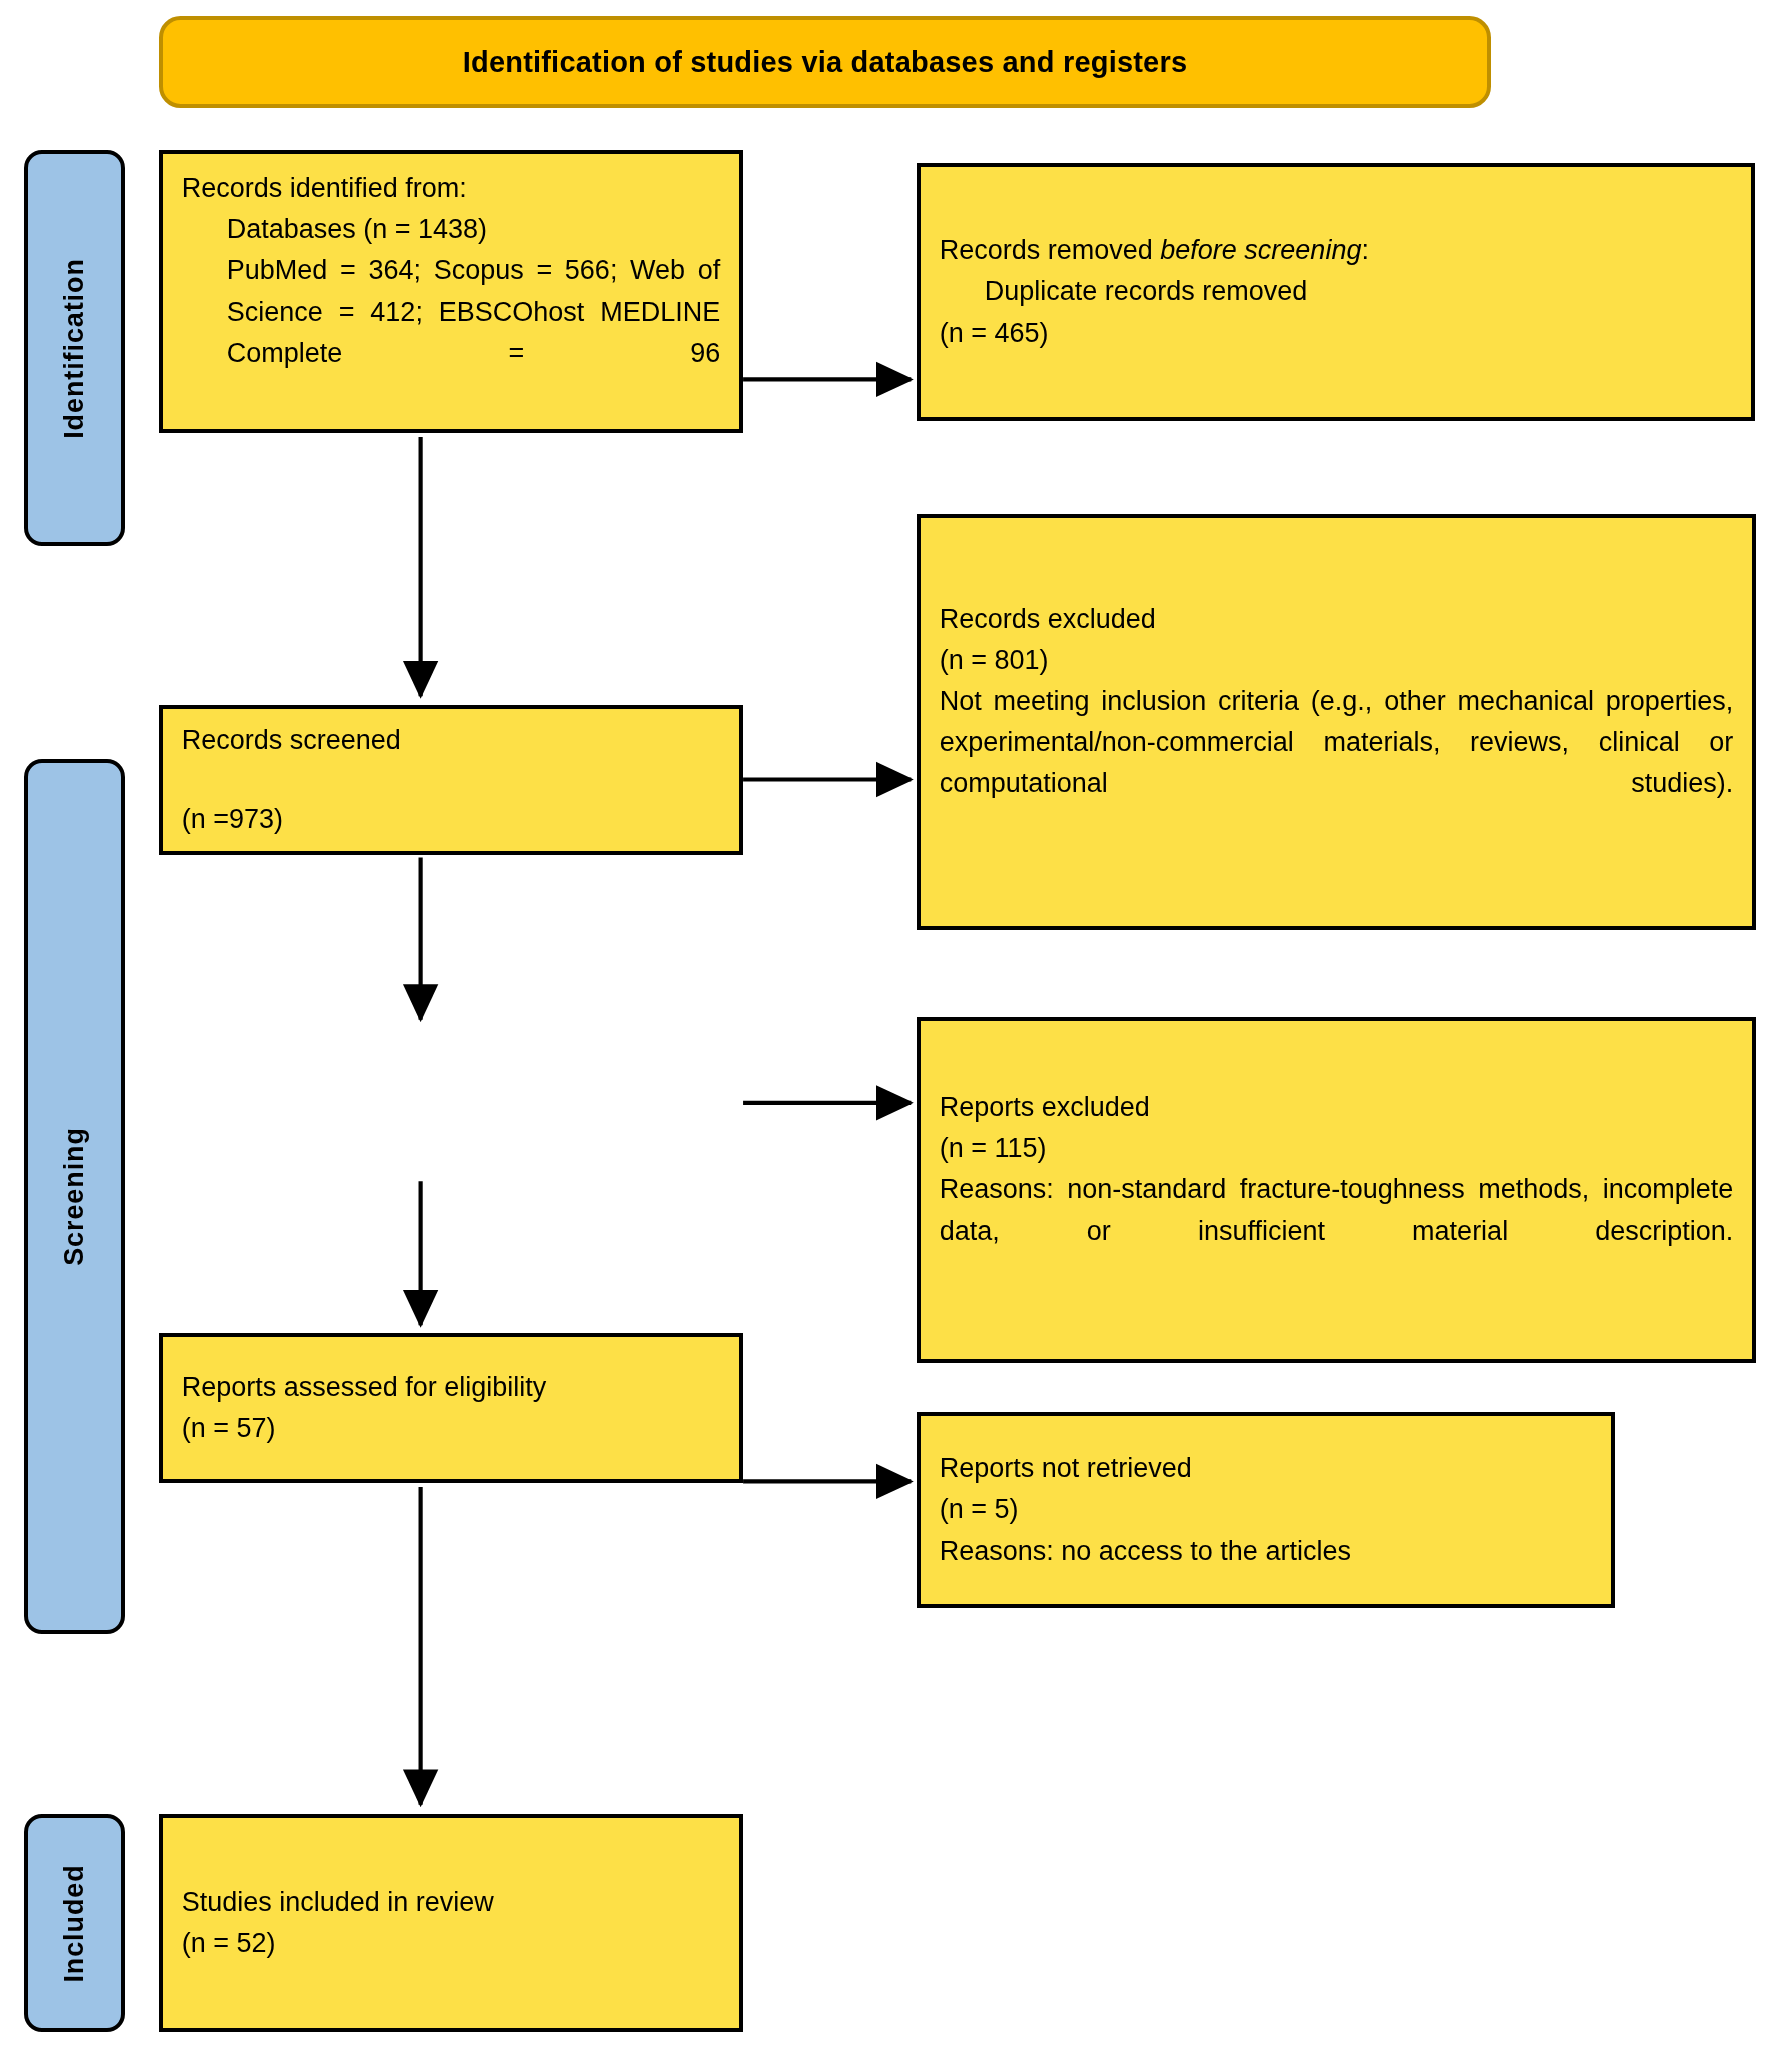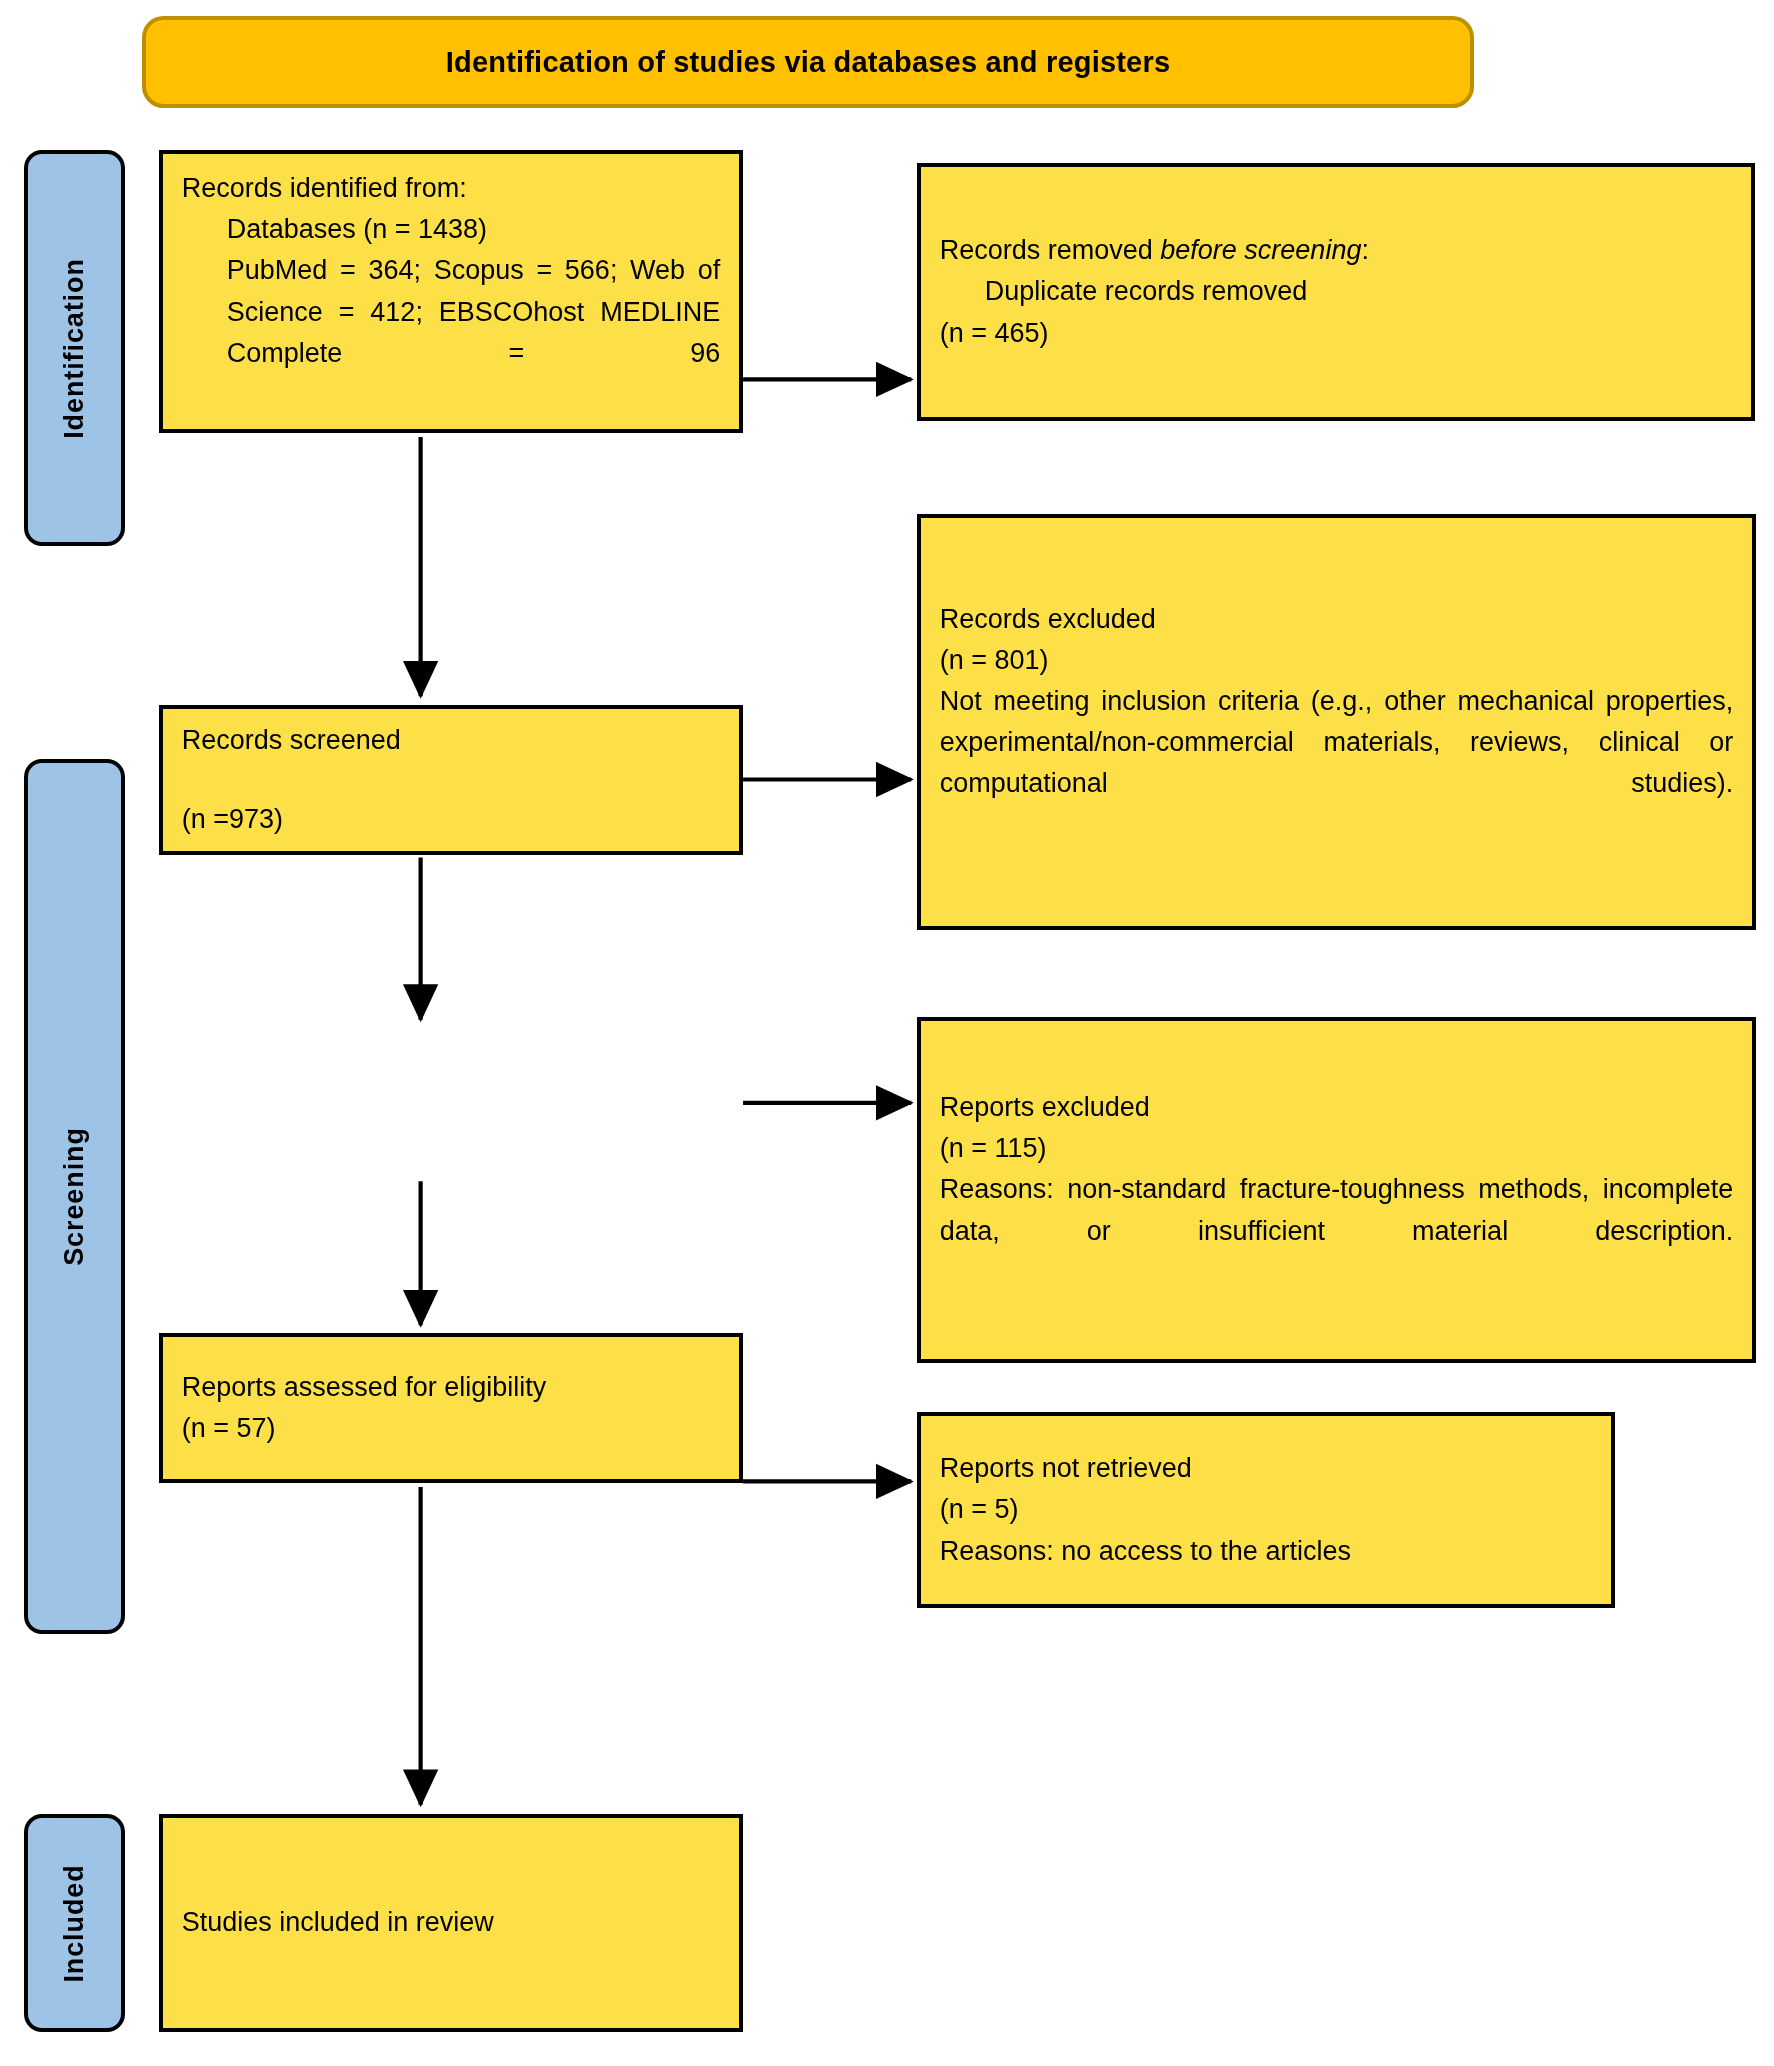--- a/index.html
+++ b/index.html
@@ -15,21 +15,21 @@
     position: relative;
     width: 1774px;
     height: 2066px;
     background: #ffffff;
     overflow: hidden;
   }
 
   
   .title-banner {
     position: absolute;
-    left: 142px;
+    left: 159px;
     top: 16px;
     width: 1332px;
     height: 92px;
     background: #FFC000;
     border: 4.7px solid #BF8F00;
     border-radius: 21.5px;
     box-sizing: border-box;
     display: flex;
     align-items: center;
     justify-content: center;
@@ -173,20 +173,21 @@
   </div>
 
   <div class="flow-box" id="box-not-retrieved">
     <p>Reports not retrieved</p>
     <p>(n = 5)</p>
     <p>Reasons: no access to the articles</p>
   </div>
 
   <div class="flow-box" id="box-included">
     <p>Studies included in review</p>
+    <p>(n = 52)</p>
   </div>
 
   <svg id="connectors" viewBox="0 0 3796 4421">
     <defs>
       <marker id="arrowhead" markerWidth="9" markerHeight="9" refX="8.4" refY="4.5" orient="auto" markerUnits="strokeWidth">
         <path d="M0,0.3 L9,4.5 L0,8.7 z" fill="#000000"></path>
       </marker>
     </defs>
 
     <line x1="1590" y1="812" x2="1950" y2="812" stroke="#000000" stroke-width="9" marker-end="url(#arrowhead)"></line>

